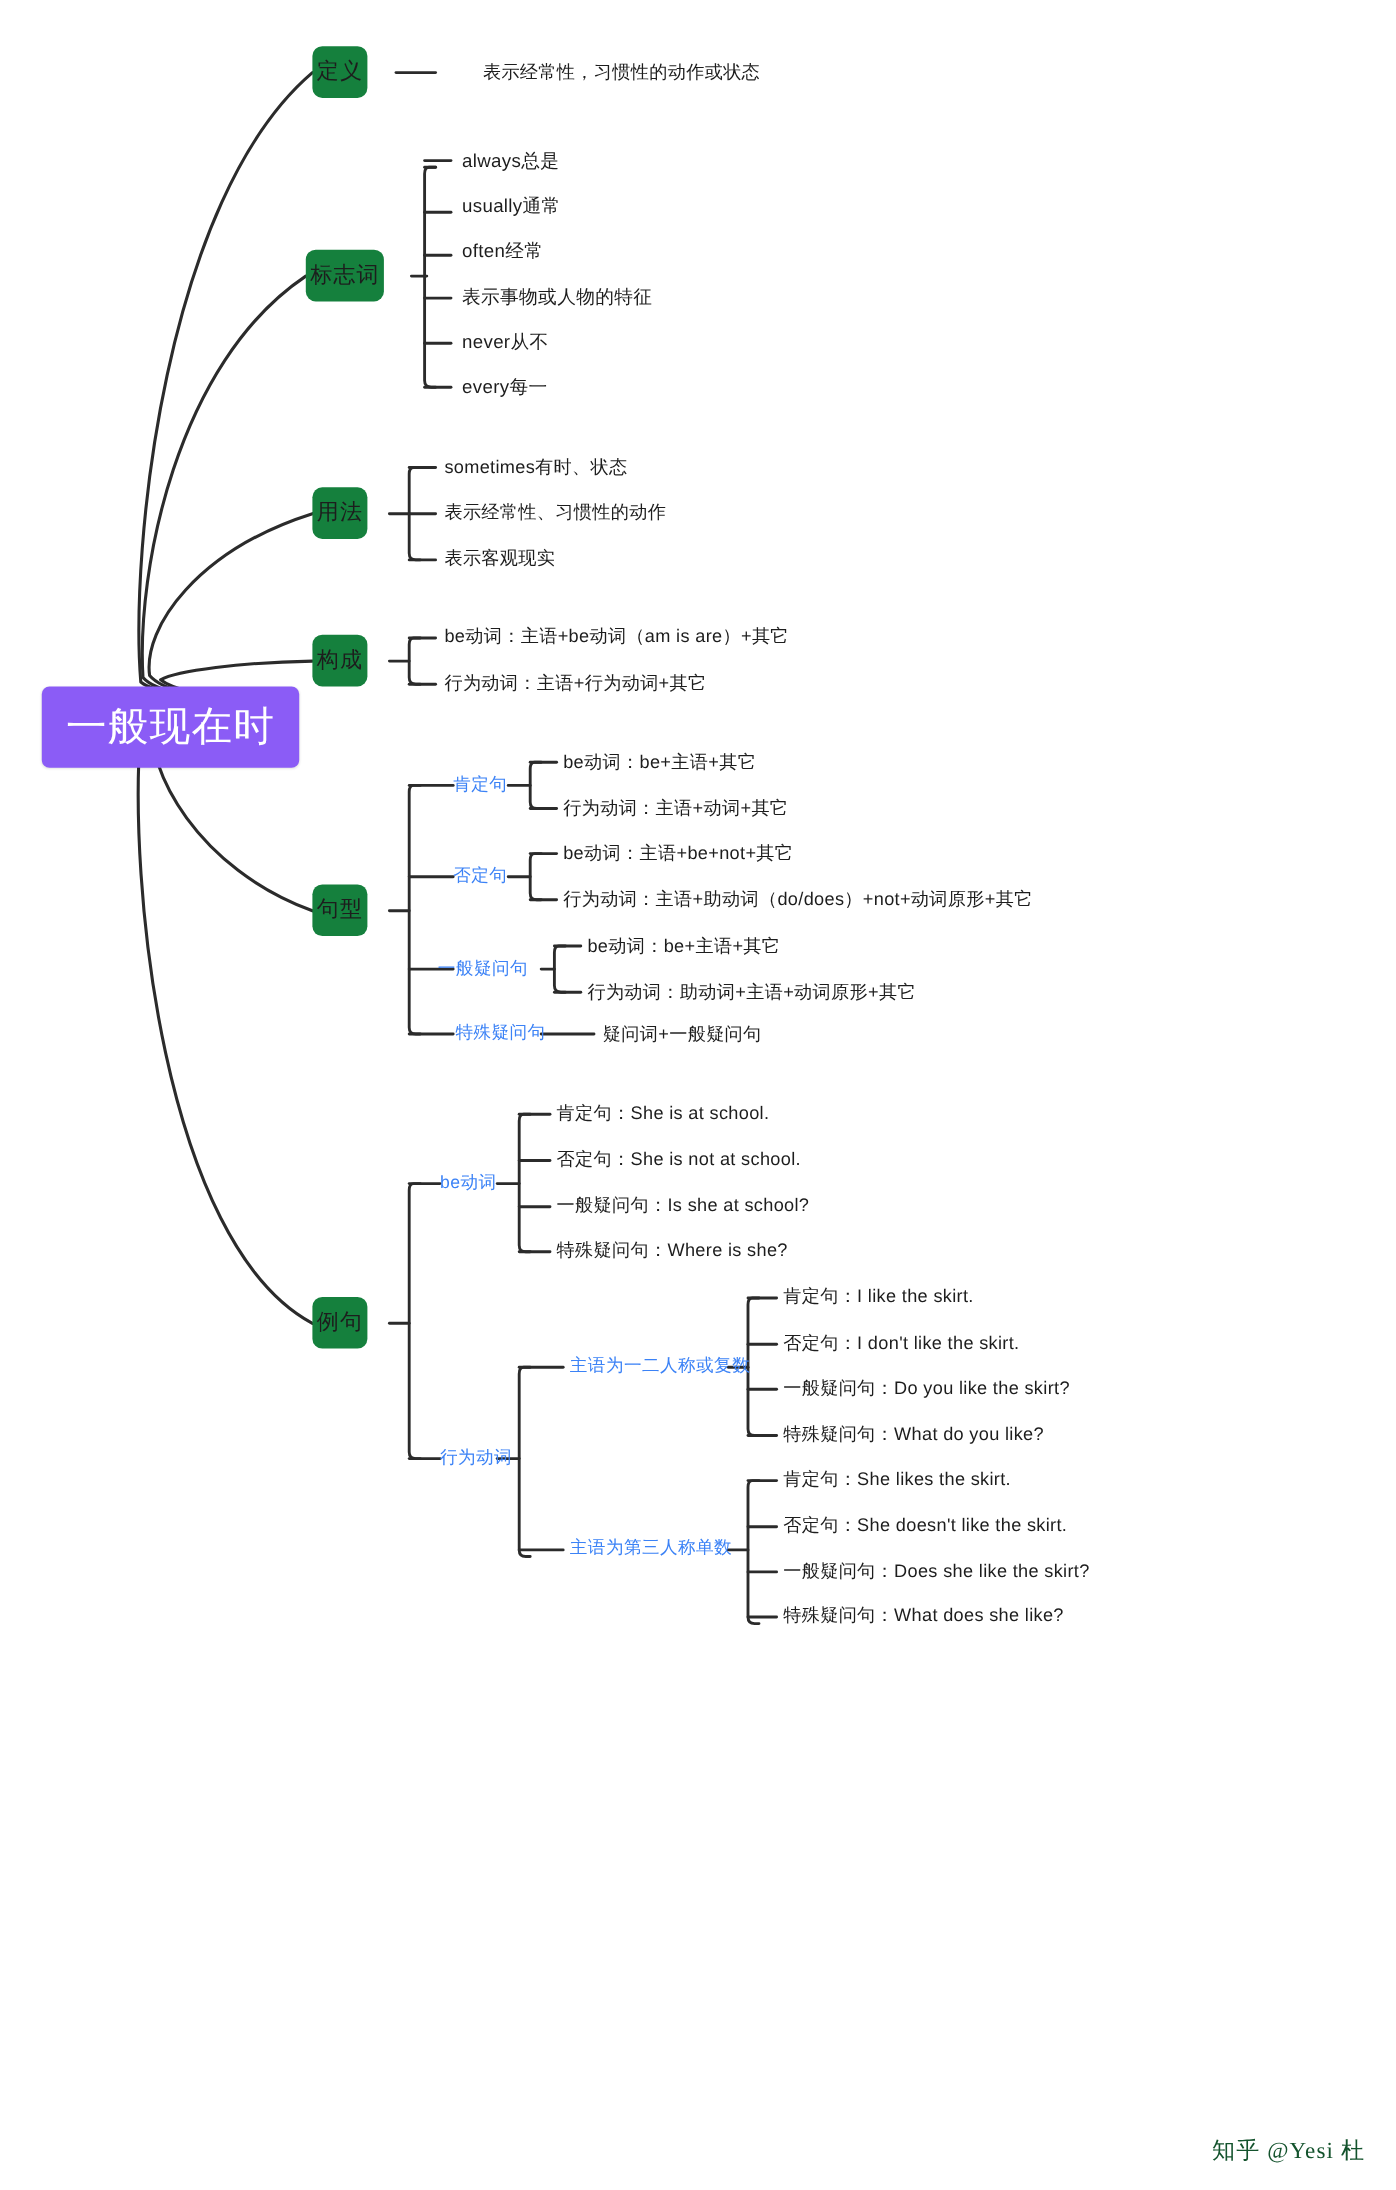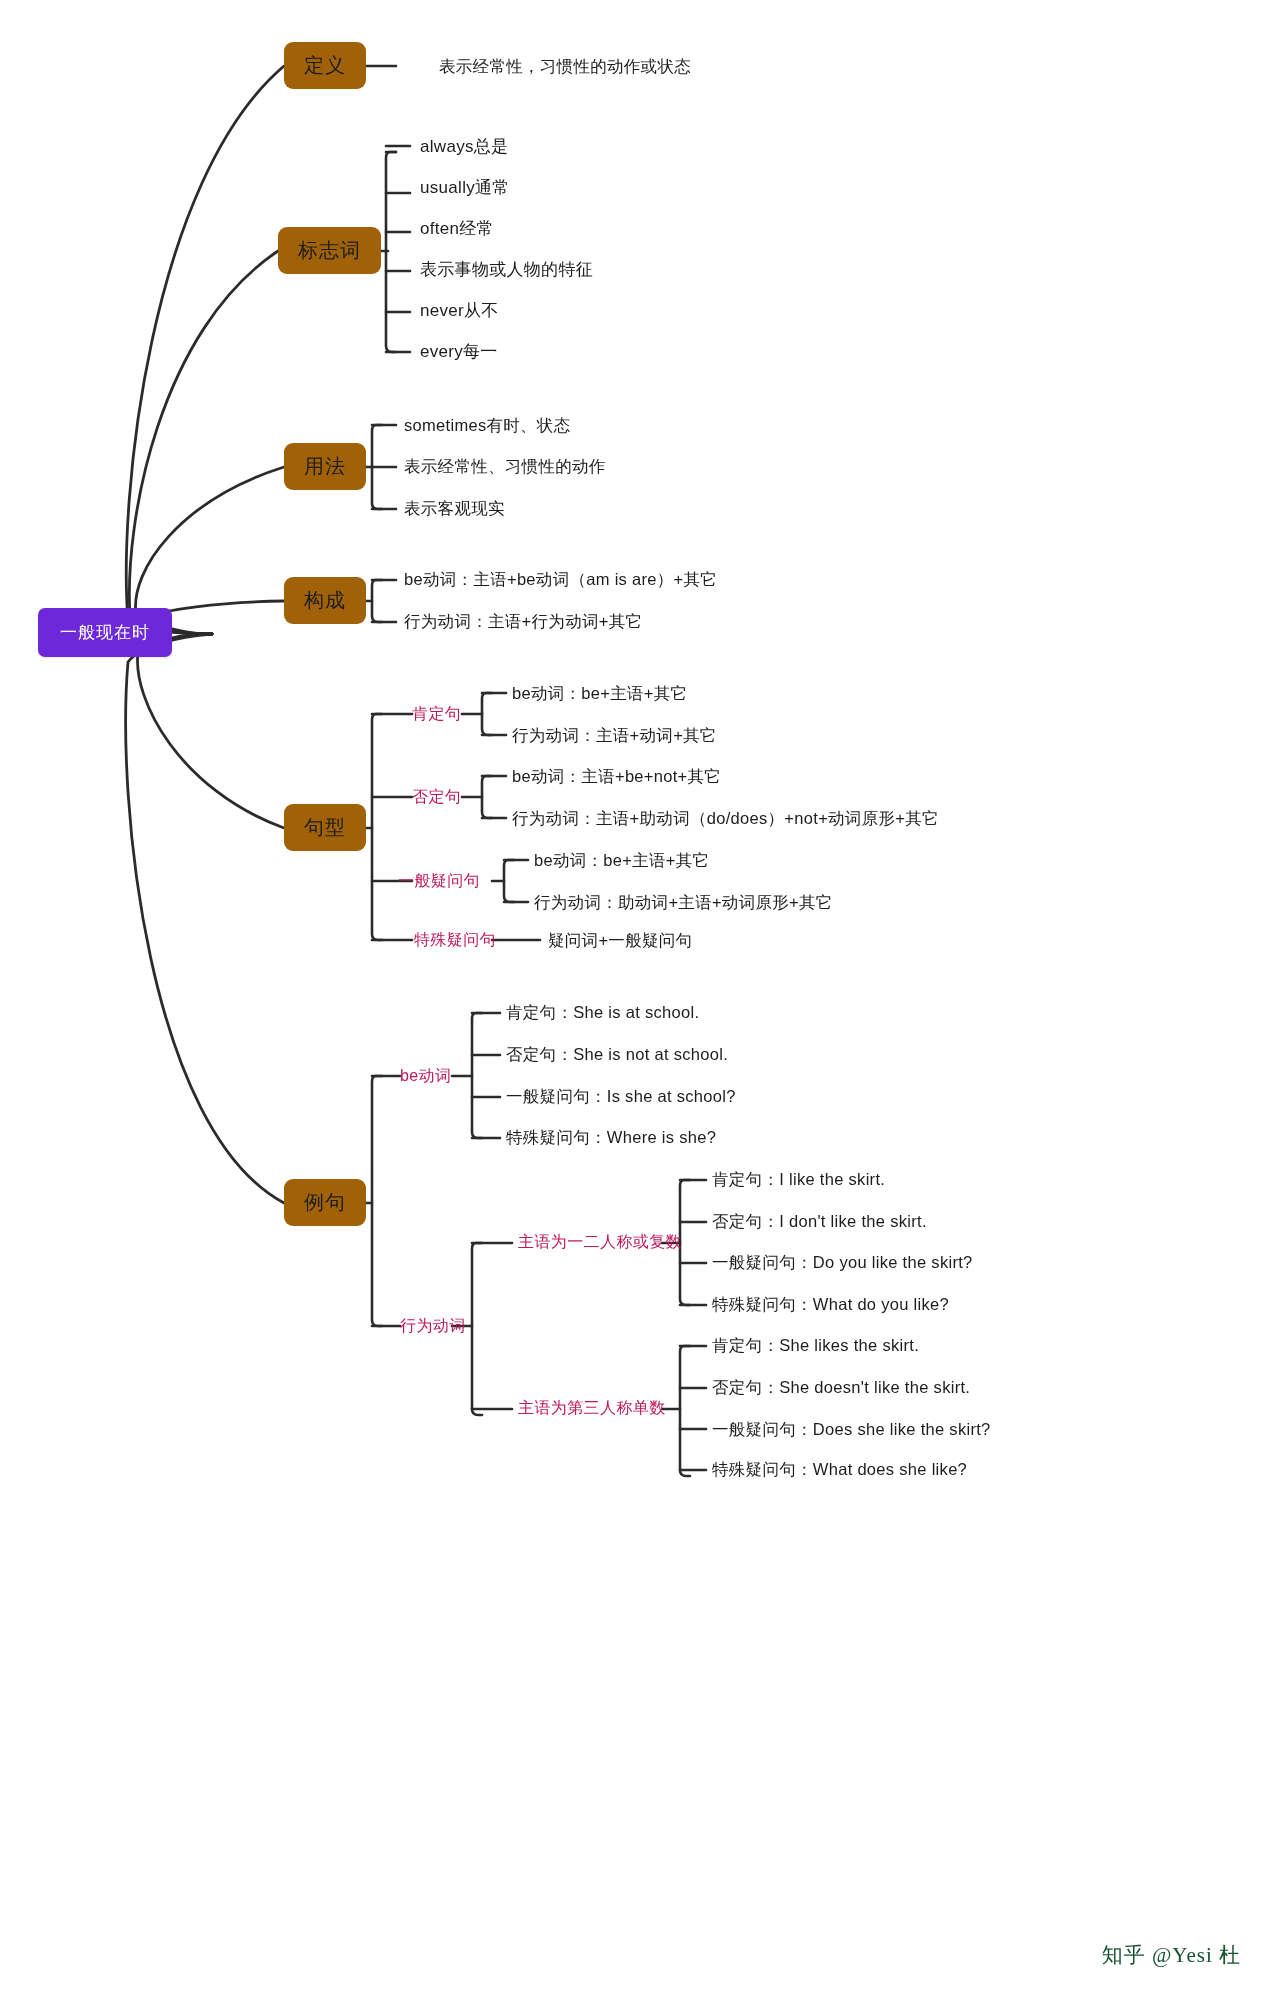--- a/index.html
+++ b/index.html
@@ -26,41 +26,42 @@
     height: 1991px;
     pointer-events: none;
   }
   .node {
     position: absolute;
     white-space: nowrap;
     line-height: 1.25;
   }
   
   .root {
-    background: #6d28d9;
+    background: #8b5cf6;
     color: #ffffff;
-    font-size: 17px;
+    font-size: 37px;
     border-radius: 7px;
     padding: 14px 22px;
     letter-spacing: 1px;
     box-shadow: 0 1px 2px rgba(0,0,0,0.10);
+    margin-top: 16px;
   }
   
   .branch {
-    background: #a16207;
+    background: #15803d;
     color: #1d1d1d;
     font-size: 20px;
     border-radius: 9px;
-    padding: 11px 20px;
+    padding: 11px 4px;
     letter-spacing: 1px;
   }
   
   .sub {
     font-size: 16px;
-    color: #be185d;
+    color: #3b82f6;
     letter-spacing: 0.4px;
   }
   
   .leaf {
     font-size: 16.5px;
     color: #1d1d1d;
     letter-spacing: 0.3px;
   }
   .leaf-lg {
     font-size: 17px;

